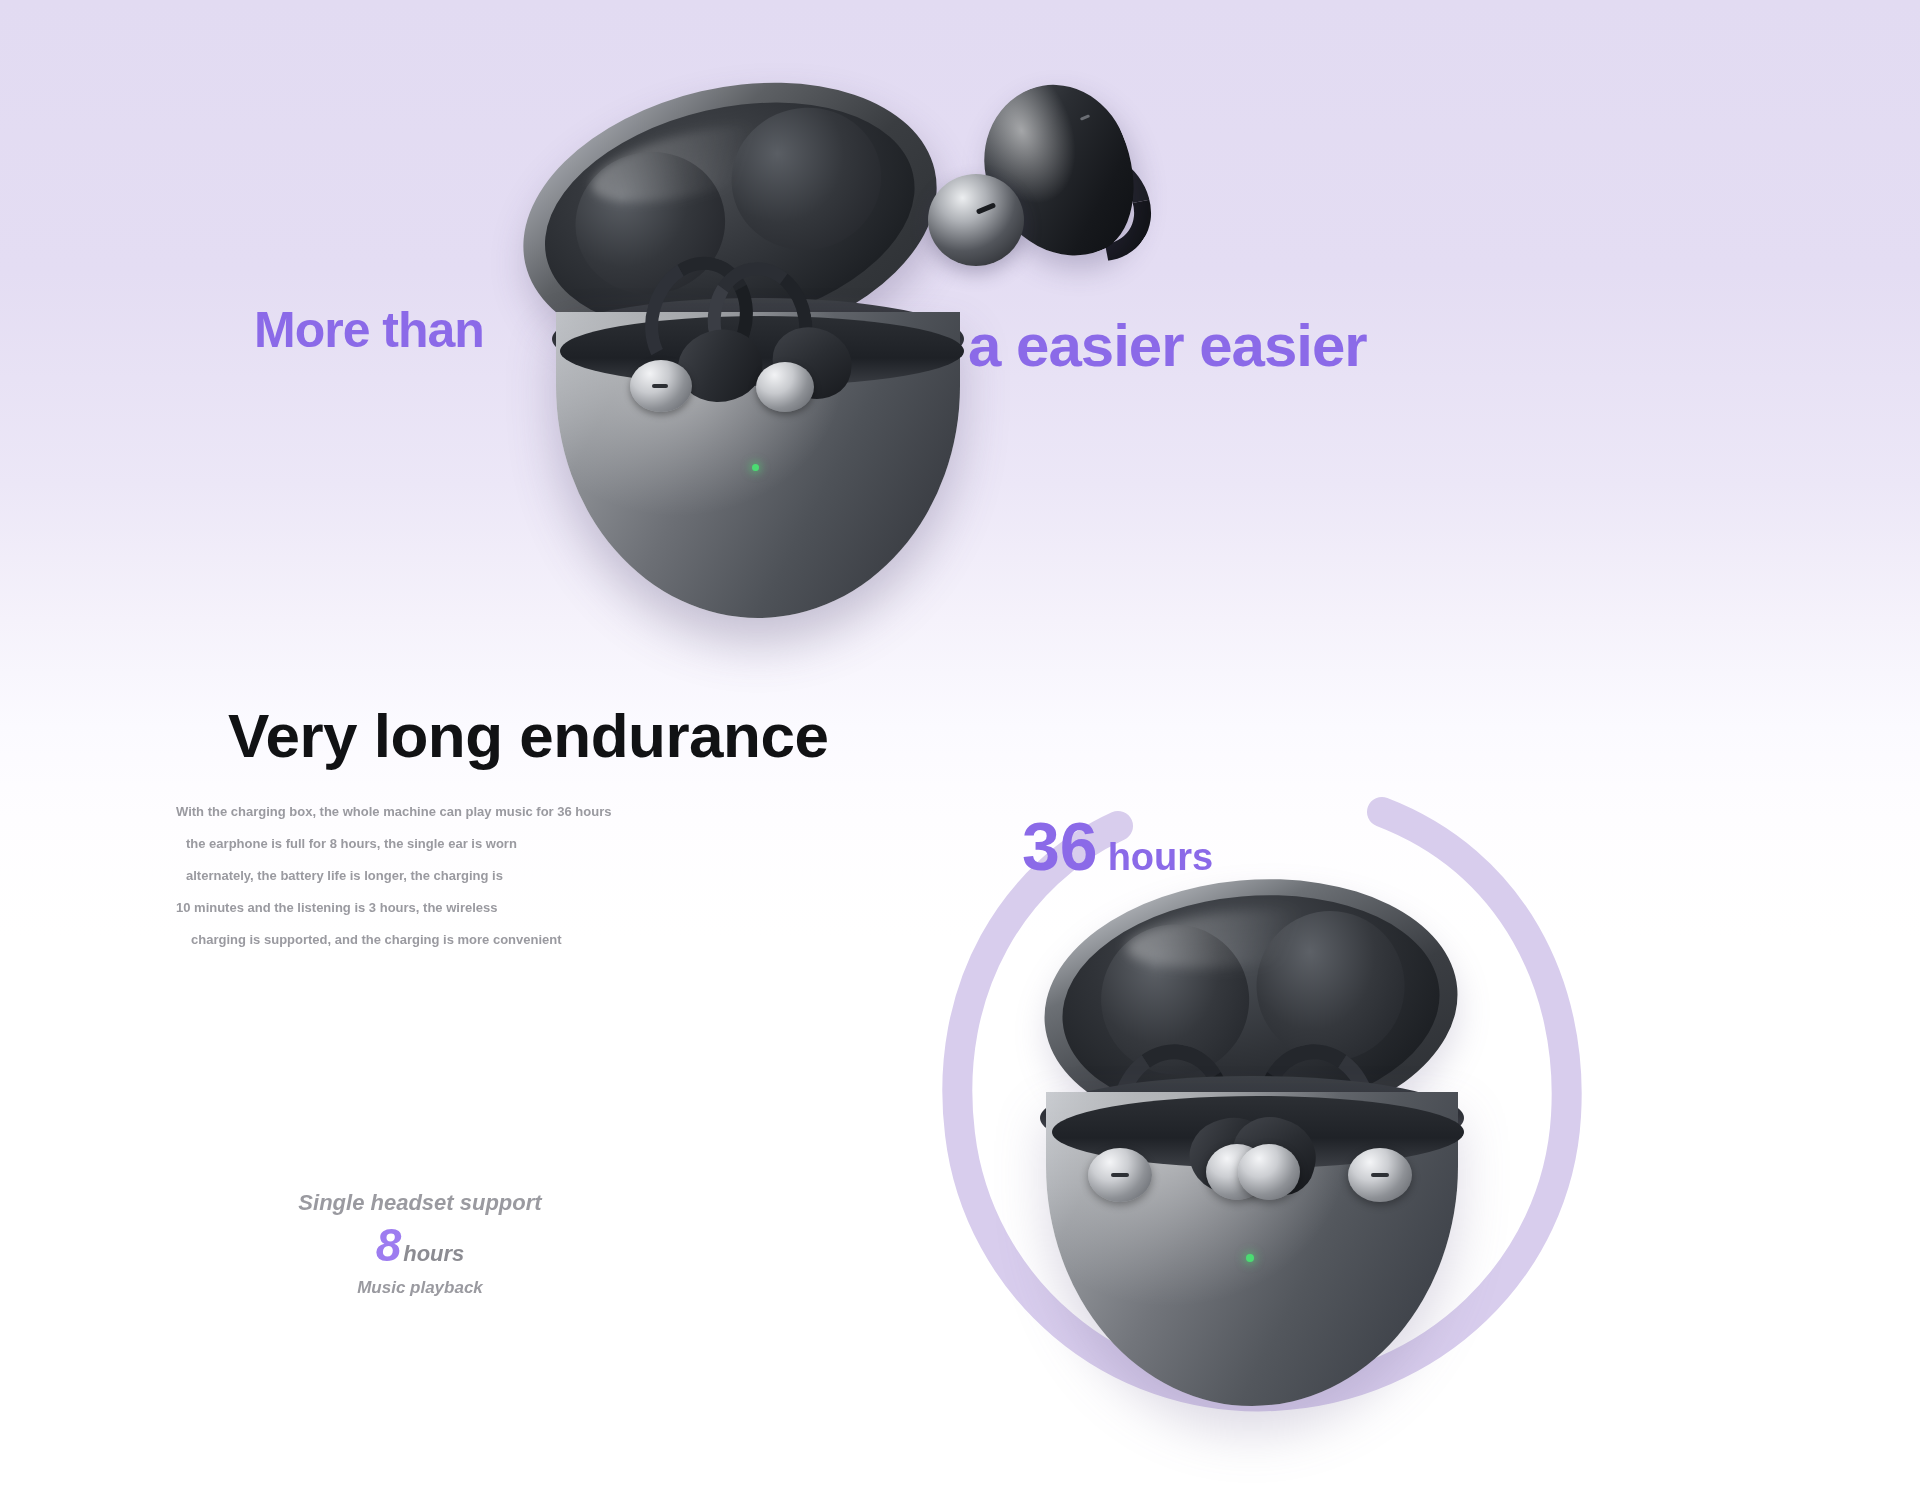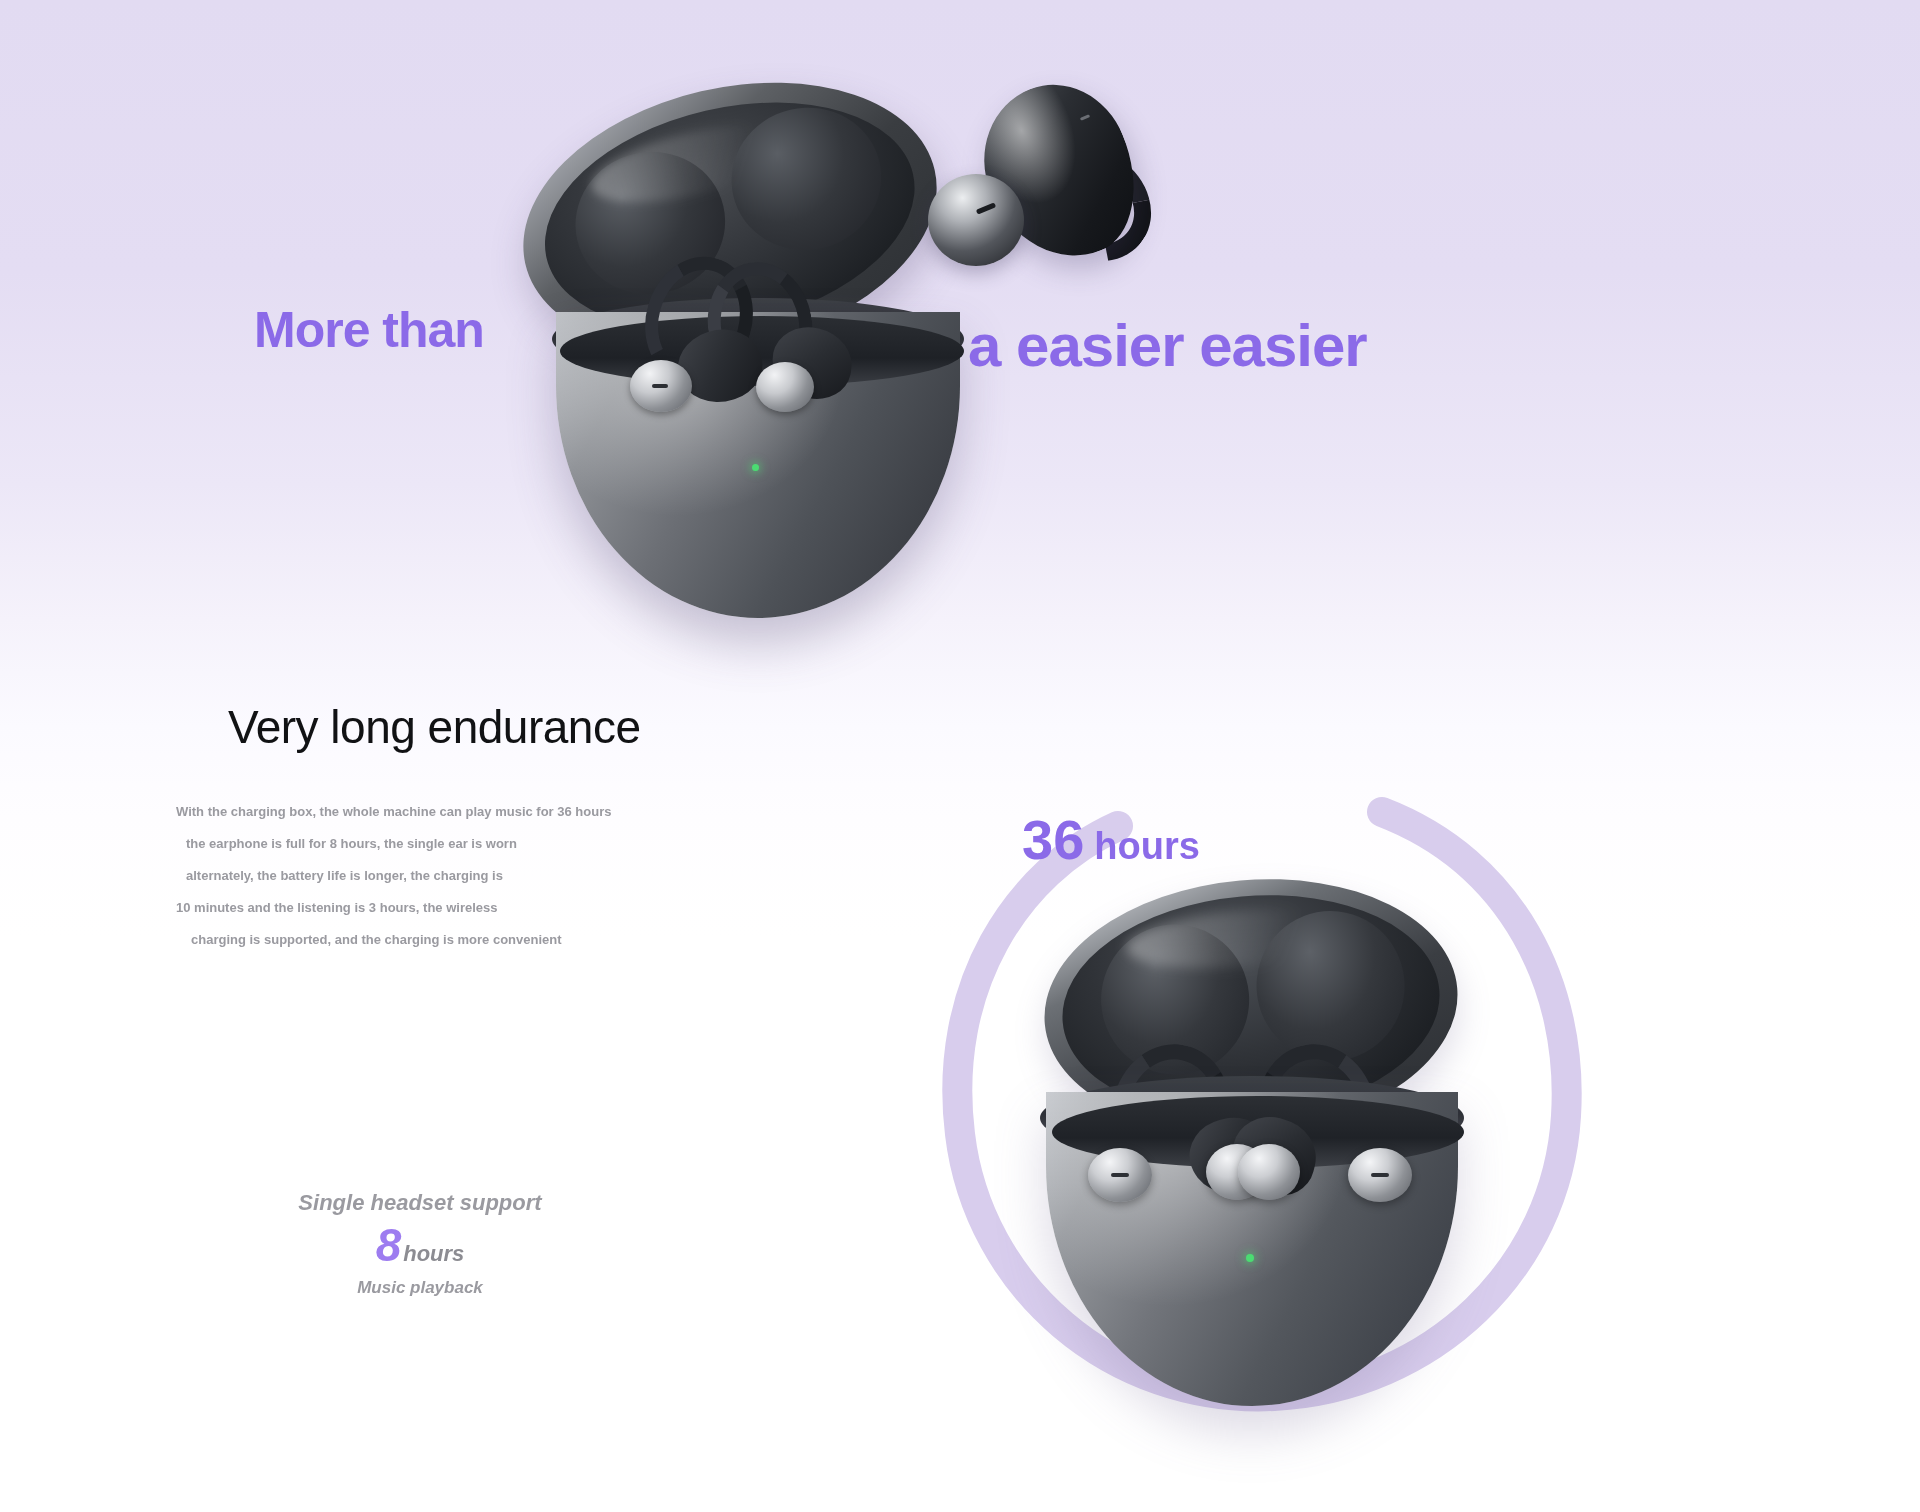--- a/index.html
+++ b/index.html
@@ -162,39 +162,39 @@
     border-radius:3px; background:#1a1c20; transform:rotate(-22deg);
   }
   .fb-dot {
     position:absolute; left:148px; top:38px; width:10px; height:3px;
     border-radius:2px; background:#6b6e74; transform:rotate(-22deg);
   }
 
   
   #section-title {
     position:absolute; left:228px; top:700px;
-    font-size:46px; font-weight:400; color:#111214;
+    font-size:62px; font-weight:700; color:#111214;
     letter-spacing:-0.5px; white-space:nowrap;
   }
   #body-copy {
     position:absolute; left:176px; top:796px; width:820px;
     font-size:13px; font-weight:700; color:#9a9aa0; line-height:32px;
   }
   #body-copy .ln { display:block; white-space:nowrap; }
   #body-copy .ln.i1 { padding-left:10px; }
   #body-copy .ln.i2 { padding-left:10px; }
   #body-copy .ln.i3 { padding-left:0px; }
   #body-copy .ln.i4 { padding-left:8px;margin-left:7px; }
 
   
   #stat36 {
     position:absolute; left:1022px; top:812px;
     color:#8b6ae8; white-space:nowrap; line-height:1;
   }
-  #stat36 .num { font-size:56px; font-weight:700; }
+  #stat36 .num { font-size:68px; font-weight:700; }
   #stat36 .unit { font-size:38px; font-weight:700; margin-left:10px; }
 
   
   #ring {
     position:absolute; left:912px; top:776px;
     width:680px; height:660px;
     pointer-events:none;
   }
 
   

